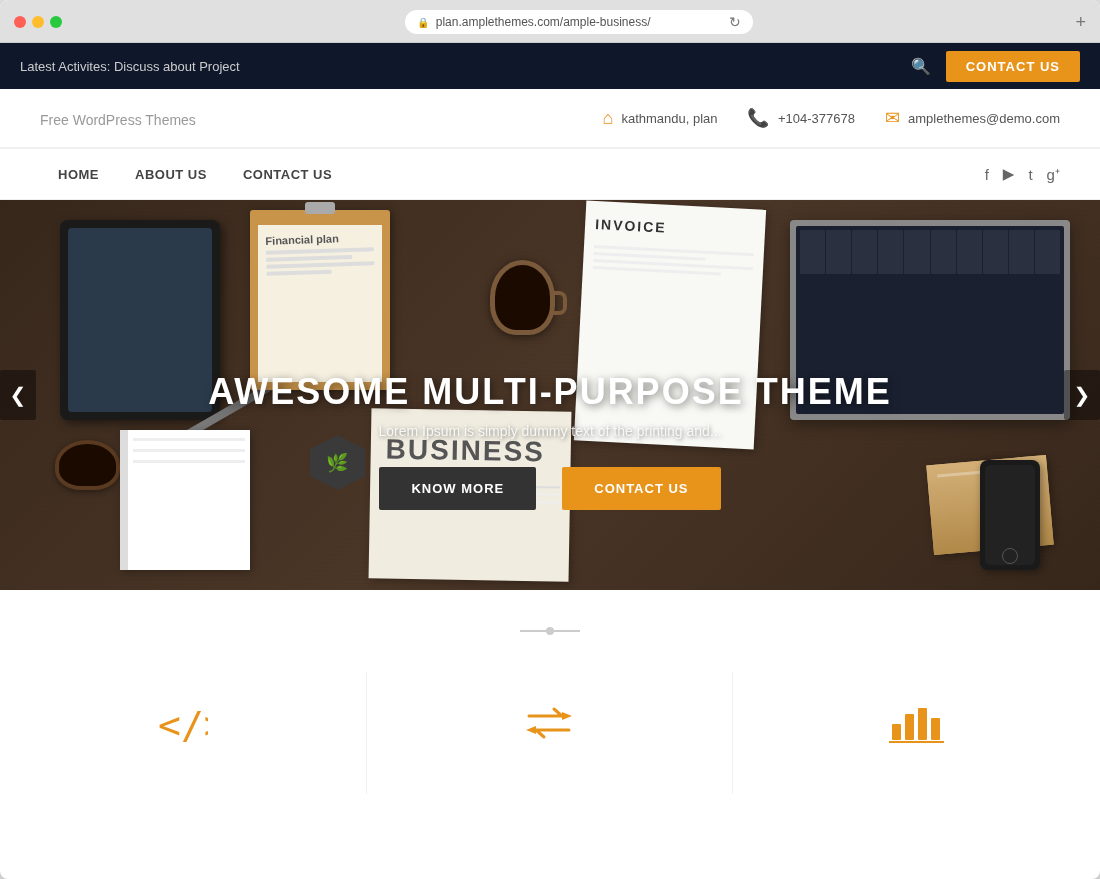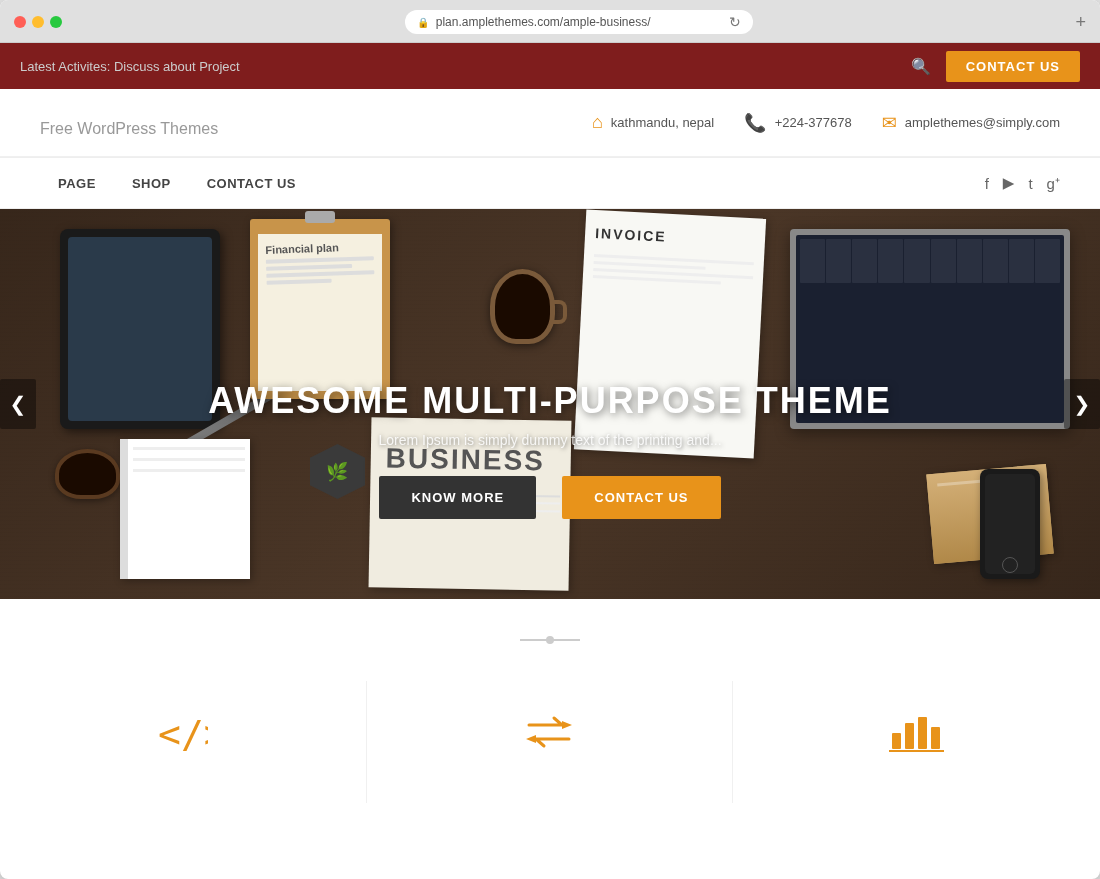--- a/index.html
+++ b/index.html
@@ -40,21 +40,21 @@
       gap: 6px;
       max-width: 400px;
       margin: 0 auto;
     }
     .lock-icon { font-size: 10px; color: #888; }
     .refresh-btn { margin-left: auto; font-size: 14px; color: #777; }
     .new-tab-btn { font-size: 18px; color: #777; line-height: 1; }
 
     
     .top-bar {
-      background: #7f1d1d;
+      background: #0f172a;
       padding: 0 20px;
       height: 46px;
       display: flex;
       align-items: center;
       justify-content: space-between;
     }
     .top-bar-text { color: #ccc; font-size: 13px; }
     .top-bar-right { display: flex; align-items: center; gap: 14px; }
     .search-icon-top { color: #ccc; font-size: 16px; cursor: pointer; }
     .contact-us-btn {
@@ -73,21 +73,21 @@
     .site-header {
       background: white;
       padding: 18px 40px;
       display: flex;
       align-items: center;
       justify-content: space-between;
       border-bottom: 1px solid #f0f0f0;
     }
     .site-logo { }
     .logo-title { color: #e8931a; font-size: 26px; font-weight: bold; }
-    .logo-subtitle { color: #999; font-size: 16px; margin-top: 13px; }
+    .logo-subtitle { color: #999; font-size: 14px; margin-top: 4px; }
     .header-contact { display: flex; align-items: center; gap: 30px; }
     .contact-item { display: flex; align-items: center; gap: 8px; font-size: 13px; color: #555; }
     .contact-icon { color: #e8931a; font-size: 18px; }
 
     
     .nav-bar {
       background: white;
       border-top: 1px solid #eee;
       border-bottom: 1px solid #eee;
       padding: 0 40px;
@@ -447,37 +447,37 @@
     </div>
   </div>
 
   <div class="site-header">
     <div class="site-logo">
       <div class="logo-subtitle">Free WordPress Themes</div>
     </div>
     <div class="header-contact">
       <div class="contact-item">
         <span class="contact-icon">⌂</span>
-        <span>kathmandu, nepal</span>
+        <span>kathmandu, plan</span>
       </div>
       <div class="contact-item">
         <span class="contact-icon">📞</span>
-        <span>+224-377678</span>
+        <span>+104-377678</span>
       </div>
       <div class="contact-item">
         <span class="contact-icon">✉</span>
-        <span>amplethemes@simply.com</span>
+        <span>amplethemes@demo.com</span>
       </div>
     </div>
   </div>
 
   <div class="nav-bar">
     <nav class="nav-links">
-      <a class="nav-link">PAGE</a>
-      <a class="nav-link">SHOP</a>
+      <a class="nav-link">HOME</a>
+      <a class="nav-link">ABOUT US</a>
       <a class="nav-link">CONTACT US</a>
     </nav>
     <div class="nav-social">
       <span class="social-icon">f</span>
       <span class="social-icon">▶</span>
       <span class="social-icon">t</span>
       <span class="social-icon">g⁺</span>
     </div>
   </div>
 

